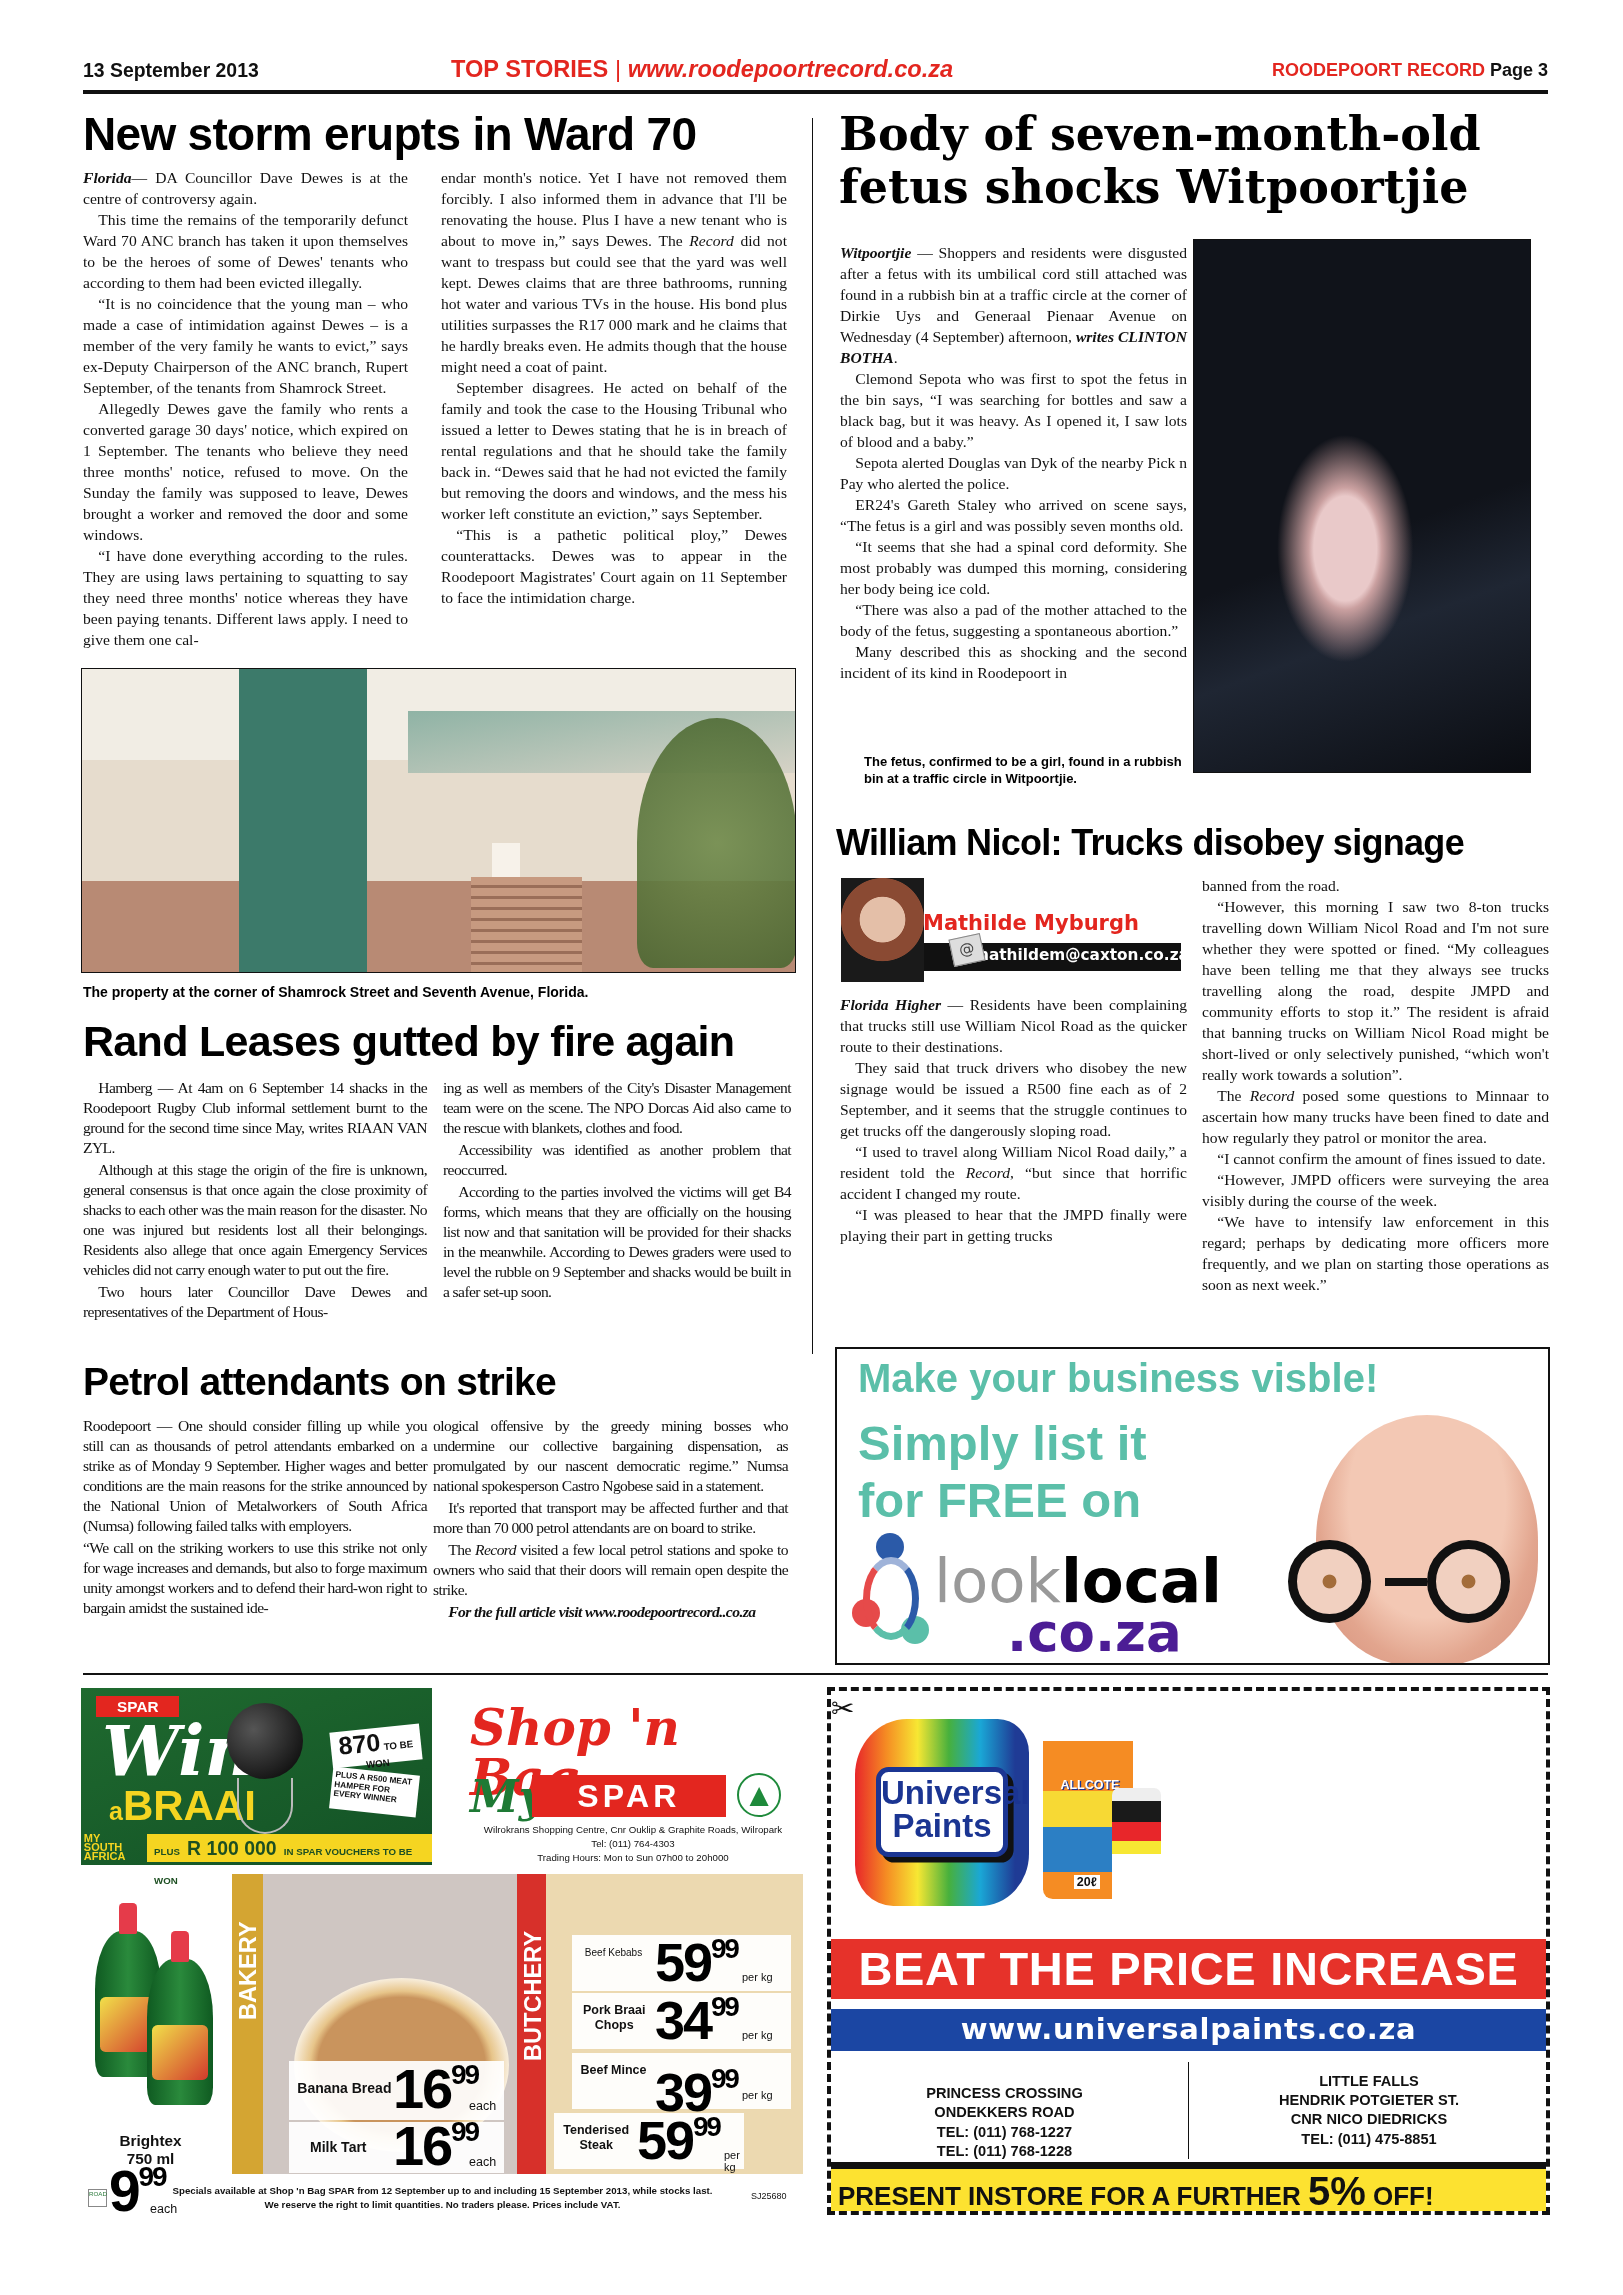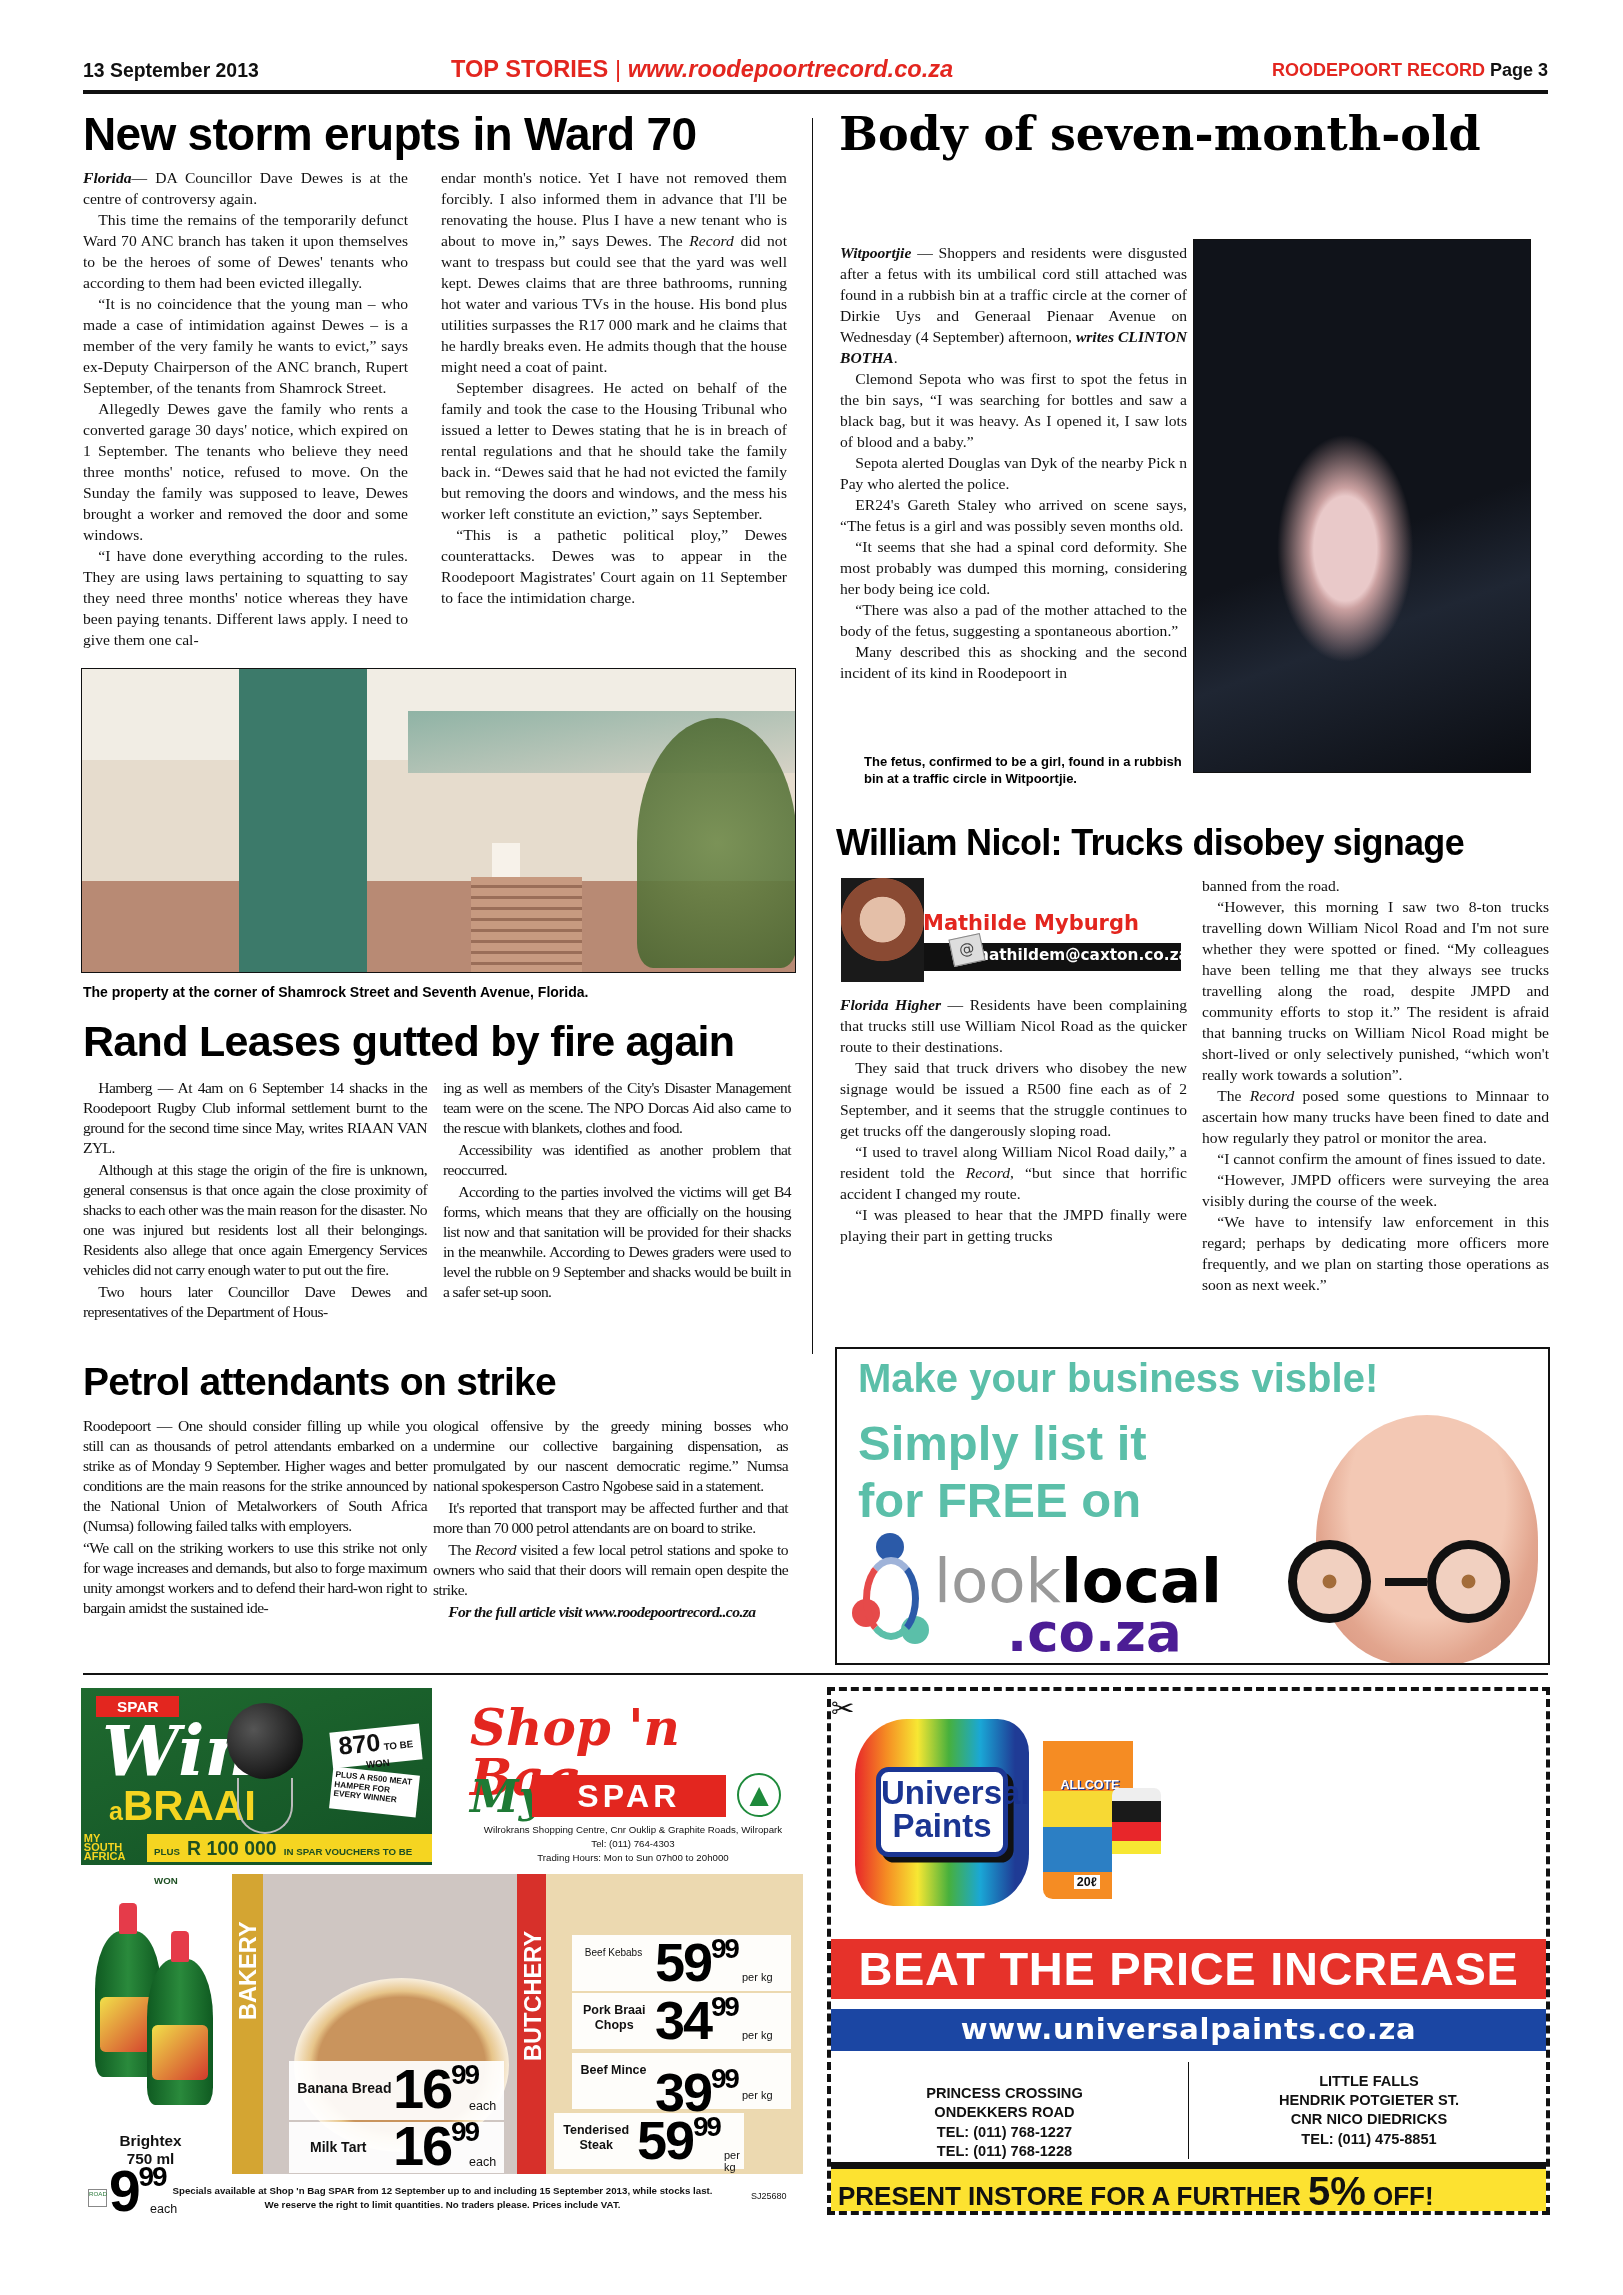--- a/index.html
+++ b/index.html
@@ -118,20 +118,21 @@
 <div class="abs photo house" style="left:81px;top:668px;width:715px;height:305px;">
   <div class="abs" style="left:326px;top:42px;width:389px;height:62px;background:linear-gradient(170deg,#8fb3a5,#d6d2c6);"></div>
   <div class="abs" style="left:410px;top:174px;width:28px;height:125px;background:#f7f2ea;"></div>
   <div class="abs" style="left:555px;top:49px;width:160px;height:250px;border-radius:50% 50% 10% 10%;background:radial-gradient(circle,#6f8a4a,#4a6631);opacity:.9;"></div>
   <div class="abs" style="left:389px;top:208px;width:111px;height:97px;background:repeating-linear-gradient(180deg,#c79a80 0 8.3px,#9a6e58 8.3px 11px);"></div>
 </div>
 <div class="abs caption" style="left:83px;top:983px;width:722px;">The property at the corner of Shamrock Street and Seventh Avenue, Florida.</div>
 
 <h1 class="abs hl-slab" style="left:839px;top:108px;font-size:46px;width:715px;">
   <span>Body of seven-month-old</span><br>
+  <span>fetus shocks Witpoortjie</span>
 </h1>
 
 <div class="abs body" style="left:840px;top:242px;width:347px;">
   <p class="lead"><span class="dl">Witpoortjie</span><span> — Shoppers and residents were disgusted after a fetus with its umbilical cord still attached was found in a rubbish bin at a traffic circle at the corner of Dirkie Uys and Generaal Pienaar Avenue on Wednesday (4 September) afternoon, </span><span class="byline">writes CLINTON BOTHA</span>.</p>
   <p>Clemond Sepota who was first to spot the fetus in the bin says, “I was searching for bottles and saw a black bag, but it was heavy. As I opened it, I saw lots of blood and a baby.”</p>
   <p>Sepota alerted Douglas van Dyk of the nearby Pick n Pay who alerted the police.</p>
   <p>ER24's Gareth Staley who arrived on scene says, “The fetus is a girl and was possibly seven months old.</p>
   <p>“It seems that she had a spinal cord deformity. She most probably was dumped this morning, considering her body being ice cold.</p>
   <p>“There was also a pad of the mother attached to the body of the fetus, suggesting a spontaneous abortion.”</p>
   <p>Many described this as shocking and the second incident of its kind in Roodepoort in</p>

